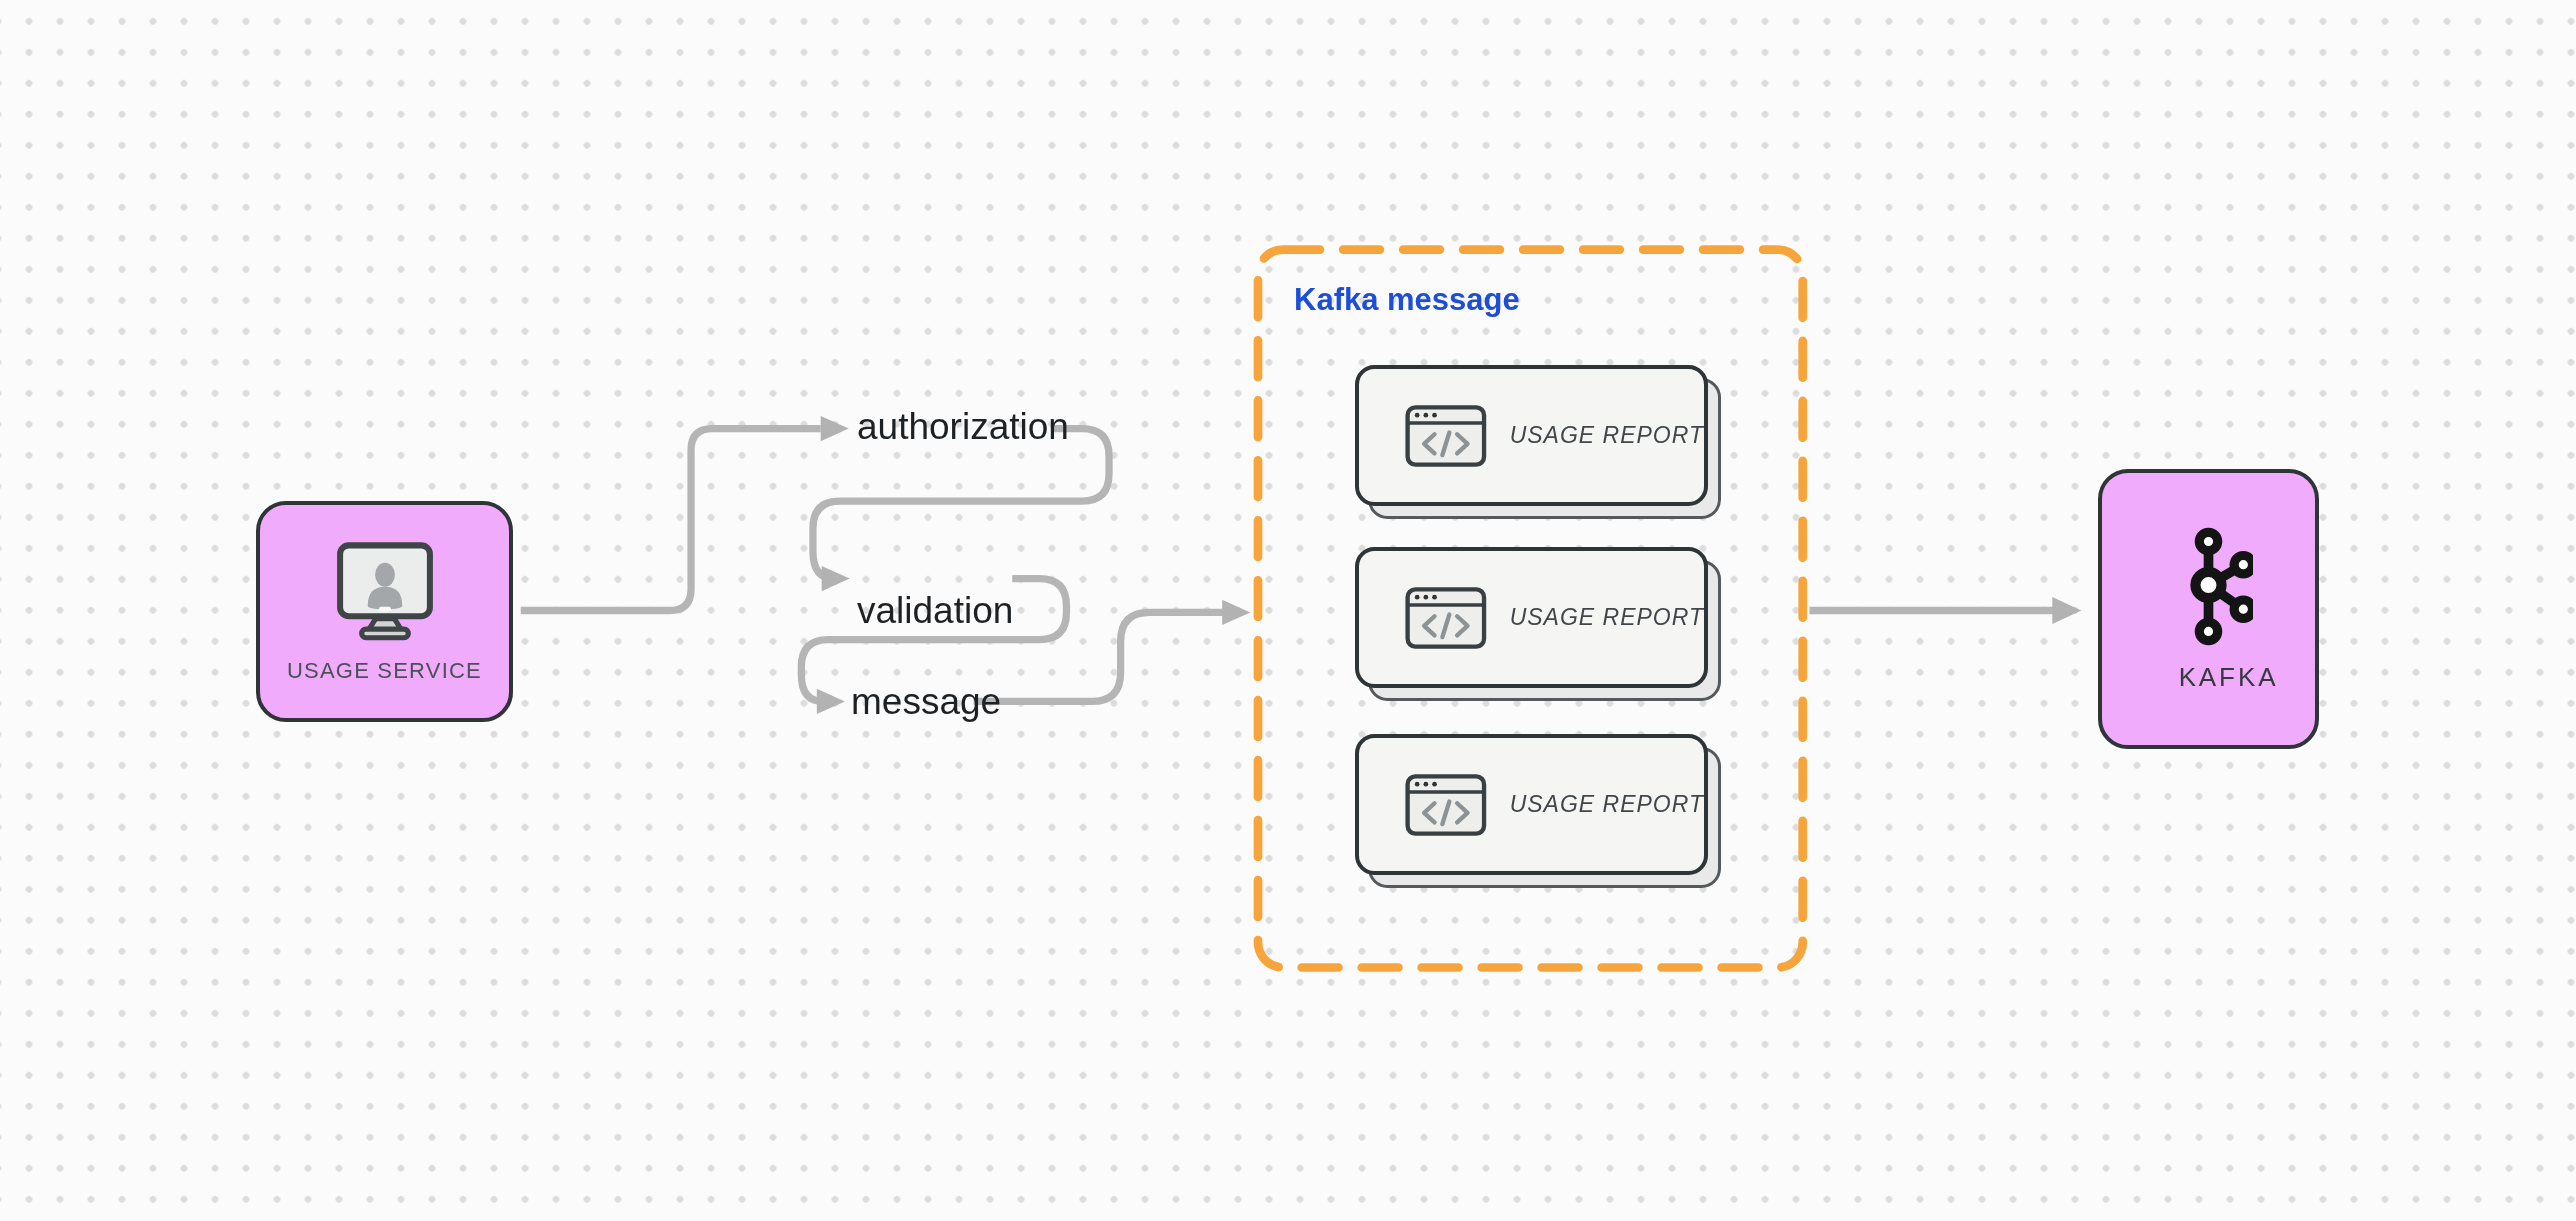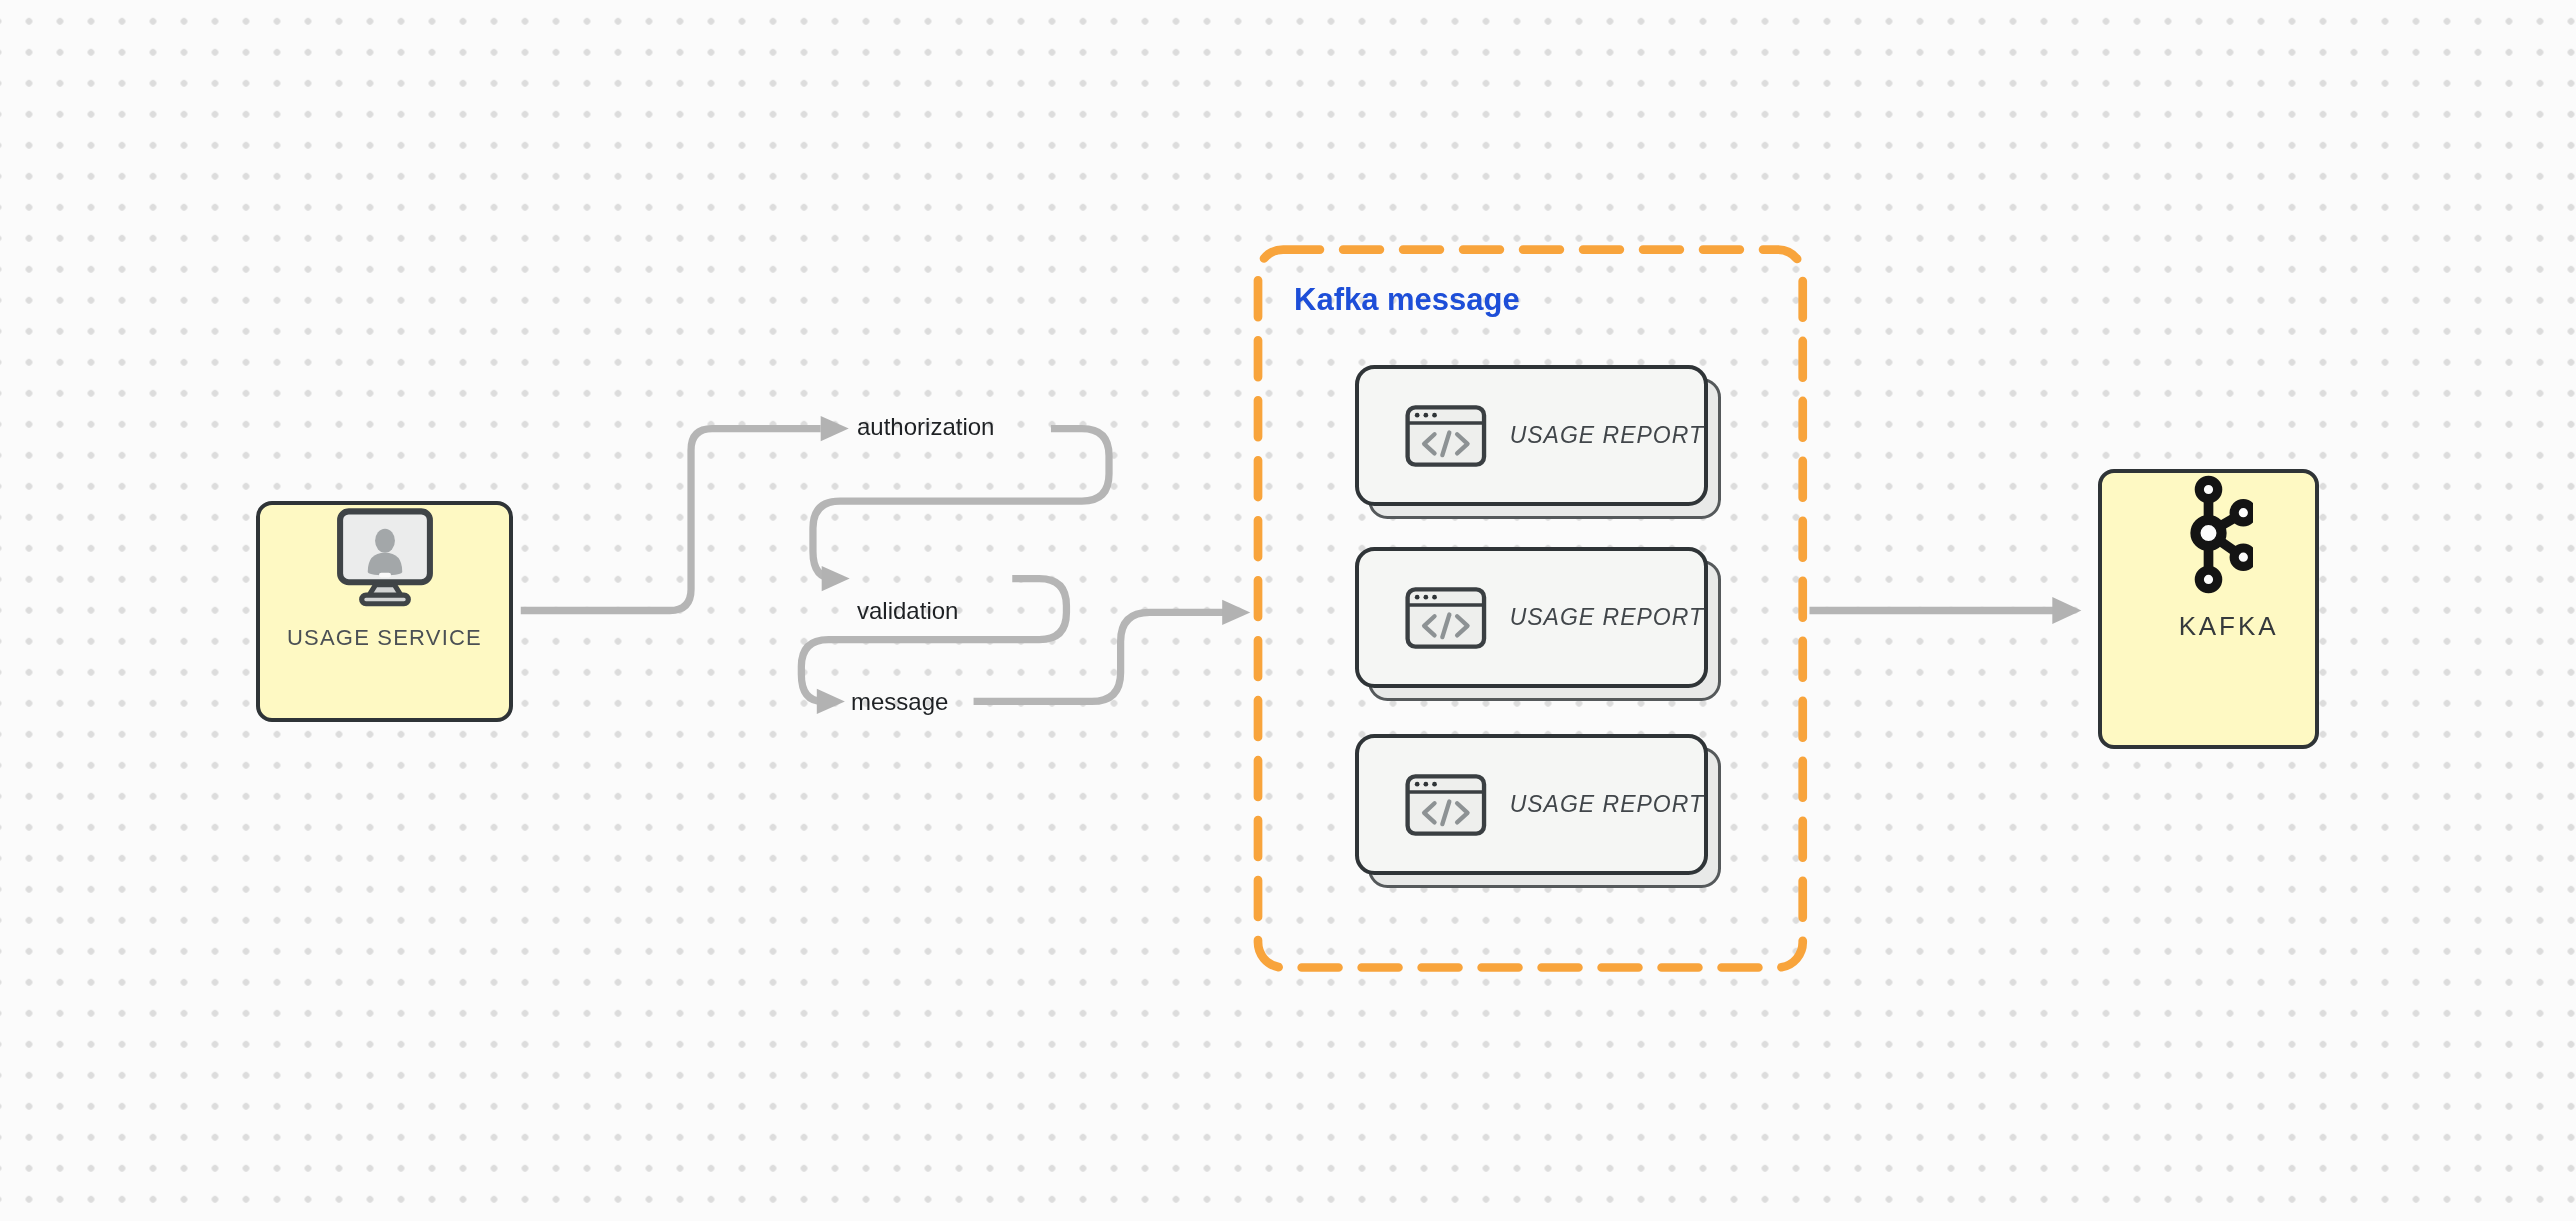--- a/index.html
+++ b/index.html
@@ -14,41 +14,41 @@
     background-position: 13.5px 5.8px;
     font-family: "Liberation Sans", sans-serif;
   }
 
   #connector-layer {
     position: absolute; left: 0; top: 0; z-index: 1;
   }
 
   .node {
     position: absolute; z-index: 2;
-    background: #fef9c3;
+    background: #f0abfc;
     border: 4.4px solid #2f3437;
-    border-radius: 16px;
+    border-radius: 30px;
     display: flex; flex-direction: column;
-    align-items: center; 
+    align-items: center; justify-content: center;
   }
   #usage-service-node { left: 256px; top: 501px; width: 257px; height: 221px; }
   #kafka-node         { left: 2098px; top: 469px; width: 221px; height: 280px; }
 
   .node-label {
     color: #4b5054;
     font-size: 22px;
     letter-spacing: 1.2px;
     margin-top: 13.5px;
     white-space: nowrap;
   }
   #kafka-node .node-label { color: #35393c; font-size: 26px; letter-spacing: 2.9px; margin-top: 15.5px; margin-left: 40px; }
 
   .step-label {
     position: absolute; z-index: 2;
-    font-size: 24px; line-height: 33px;
+    font-size: 37px; line-height: 33px;
     color: #1e2124;
     white-space: nowrap;
   }
   #step-authorization { left: 857px; top: 410px; }
   #step-validation    { left: 857px; top: 594px; }
   #step-batching      { left: 851px; top: 685px; }
 
   .group-title {
     position: absolute; z-index: 2;
     left: 1294px; top: 280px;

